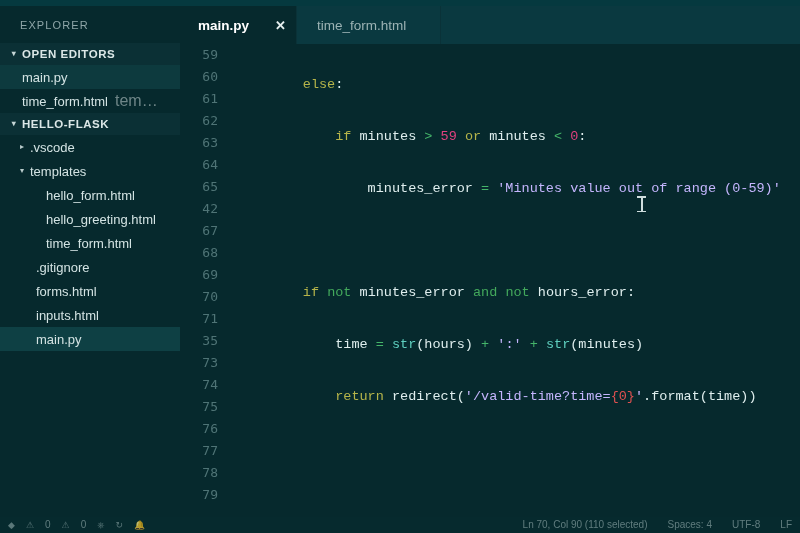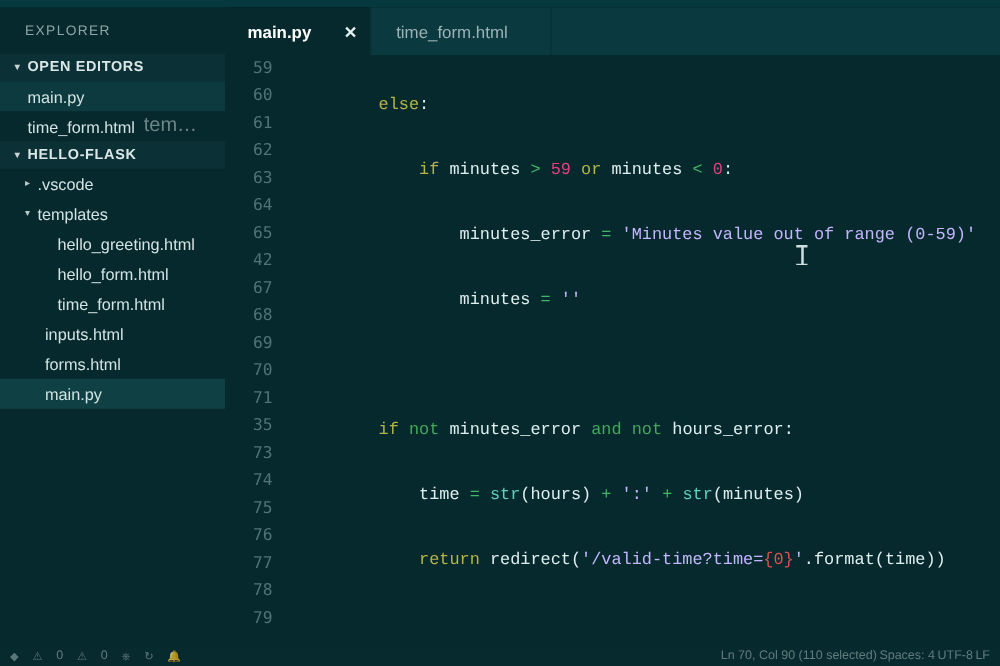--- a/index.html
+++ b/index.html
@@ -224,21 +224,21 @@
     background: #062a2e;
     display: flex;
     align-items: center;
     font-size: 10px;
     color: #7e9899;
     padding: 0 8px;
     overflow: hidden;
     font-family: "Liberation Sans", sans-serif;
   }
   .sb-left { display: flex; align-items: center; gap: 11px; }
-  .sb-right { margin-left: auto; display: flex; align-items: center; gap: 2px; }
+  .sb-right { margin-left: auto; display: flex; align-items: center; gap: 20px; }
   .sb-item { white-space: nowrap; opacity: .75; line-height: 1; }
   .sb-icon { font-size: 9px; opacity: .7; }
 </style>
 </head>
 <body>
 
 <div id="app">
 
   <div class="titlestrip"></div>
 
@@ -266,33 +266,36 @@
 
       <div class="dir-row">
         <span class="twisty2">▸</span>
         <span>.vscode</span>
       </div>
       <div class="dir-row">
         <span class="twisty2">▾</span>
         <span>templates</span>
       </div>
       <div class="row indent-3">
+        <span class="label">hello_form.html</span>
+      </div>
+      <div class="row indent-3">
         <span class="label">hello_greeting.html</span>
-      </div>
-      <div class="row indent-3">
-        <span class="label">hello_form.html</span>
       </div>
       <div class="row indent-3">
         <span class="label">time_form.html</span>
       </div>
       <div class="row indent-1">
-        <span class="label">inputs.html</span>
+        <span class="label">.gitignore</span>
       </div>
       <div class="row indent-1">
         <span class="label">forms.html</span>
+      </div>
+      <div class="row indent-1">
+        <span class="label">inputs.html</span>
       </div>
       <div class="row active-file indent-1">
         <span class="label">main.py</span>
       </div>
     </div>
 
     <div class="editor">
 
       <div class="tabbar">
         <div class="tab active">
@@ -329,21 +332,20 @@
           <div class="ln">78</div>
           <div class="ln">79</div>
           <div class="ln"></div>
 
         </div>
 
         <div class="code">
           <div class="cl"><span class="plain">        </span><span class="kw">else</span><span class="plain">:</span></div>
           <div class="cl"><span class="plain">            </span><span class="kw">if</span><span class="plain"> minutes </span><span class="op">&gt;</span><span class="plain"> </span><span class="num">59</span><span class="plain"> </span><span class="kw">or</span><span class="plain"> minutes </span><span class="op">&lt;</span><span class="plain"> </span><span class="num">0</span><span class="plain">:</span></div>
           <div class="cl"><span class="plain">                minutes_error </span><span class="op">=</span><span class="plain"> </span><span class="str">'Minutes value out of range (0-59)'</span></div>
-          <div class="cl"><span class="plain">                minutes </span><span class="op">=</span><span class="plain"> </span><span class="str">''</span></div>
           <div class="cl">&nbsp;</div>
           <div class="cl"><span class="plain">        </span><span class="kw">if</span><span class="plain"> </span><span class="kw2">not</span><span class="plain"> minutes_error </span><span class="kw2">and</span><span class="plain"> </span><span class="kw2">not</span><span class="plain"> hours_error:</span></div>
           <div class="cl"><span class="plain">            time </span><span class="op">=</span><span class="plain"> </span><span class="fn">str</span><span class="plain">(hours) </span><span class="op">+</span><span class="plain"> </span><span class="str">':'</span><span class="plain"> </span><span class="op">+</span><span class="plain"> </span><span class="fn">str</span><span class="plain">(minutes)</span></div>
           <div class="cl"><span class="plain">            </span><span class="kw">return</span><span class="plain"> redirect(</span><span class="str">'/valid-time?time=</span><span class="fmt">{0}</span><span class="str">'</span><span class="plain">.format(time))</span></div>
           
           
           
           
           
           

